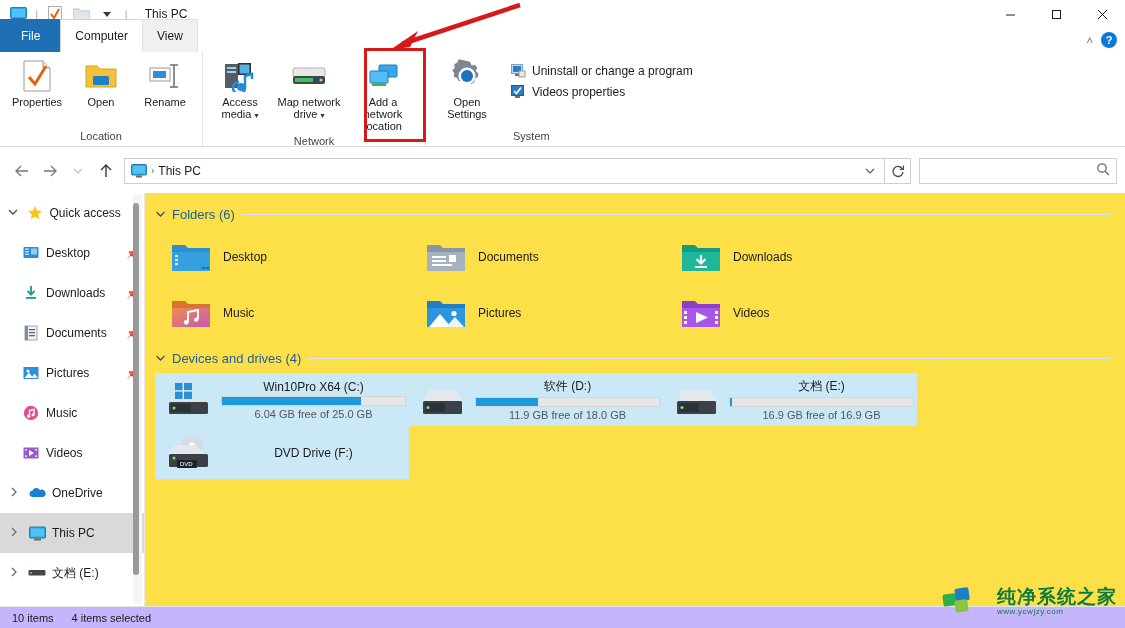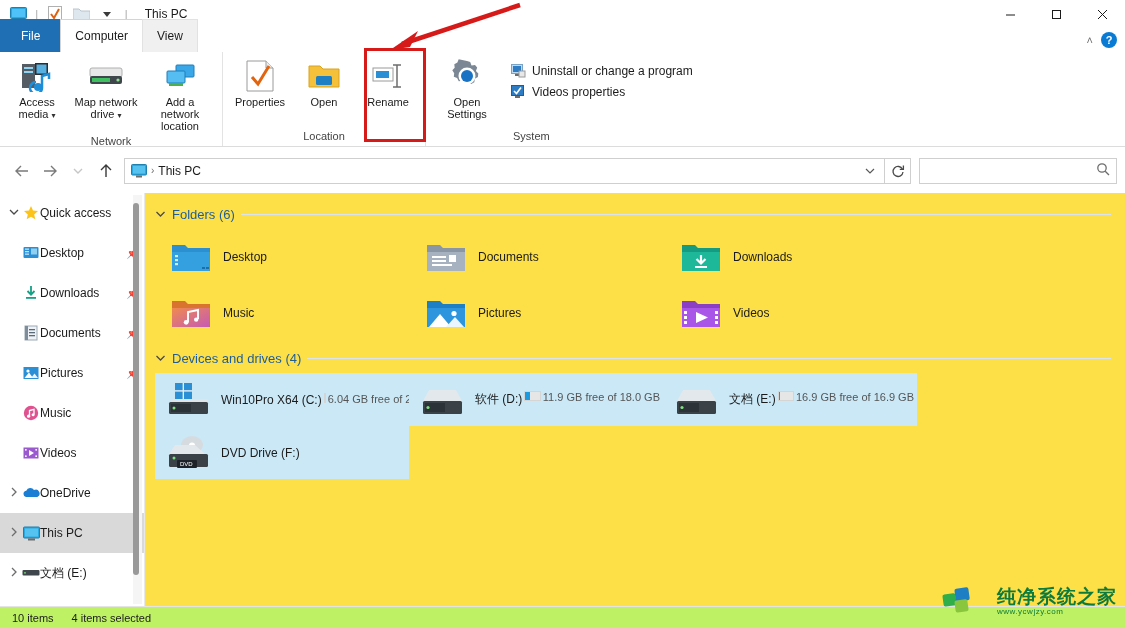--- a/index.html
+++ b/index.html
@@ -98,21 +98,21 @@
   }
   .searchbox input { border:none; outline:none; flex:1; font-size:12px; font-family:inherit; color:#1b1b1b; background:transparent; }
   .search-ico { color:#6d6d6d; font-size:12px; }
 
   
   .body { position:absolute; left:0; top:193px; width:1125px; height:413px; display:flex; }
   .sidebar {
     width:145px; height:413px; background:#ffffff; overflow:hidden; position:relative;
     border-right:1px solid #e8e8e8;
   }
-  .sb-item { height:40px; display:flex; align-items:center; padding-left:6px; font-size:12px; position:relative; }
+  .sb-item { height:40px; display:flex; align-items:center; gap:6px; padding-left:6px; font-size:12px; position:relative; }
   .sb-item.sel2 { background:#d9d9d9; }
   .sb-exp { width:16px; text-align:center; color:#6d6d6d; font-size:9px; }
   .sb-ico { width:18px; height:18px; display:flex; align-items:center; justify-content:center; }
   .sb-lbl { flex:1; color:#1b1b1b; white-space:nowrap; }
   .sb-pin { width:18px; color:#8a8a8a; font-size:11px; padding-right:6px; }
   .sb-indent { padding-left:22px; }
   .sb-scroll { position:absolute; right:2px; top:2px; width:9px; height:409px; background:#f5f5f5; }
   .sb-thumb { position:absolute; right:3px; top:8px; width:6px; height:372px; background:#999; border-radius:3px; }
   .sb-leftmark { position:absolute; left:0; top:0; width:3px; }
 
@@ -124,30 +124,30 @@
 
   .tiles { display:flex; flex-wrap:wrap; }
   .tile { width:255px; height:56px; display:flex; align-items:center; gap:10px; padding-left:14px; }
   .tile .ticon { width:44px; height:40px; display:flex; align-items:center; justify-content:center; }
   .tile .tlabel { font-size:12px; color:#1b1b1b; }
 
   .dtiles { display:flex; flex-wrap:wrap; gap:0; }
   .dtile { width:254px; height:53px; display:flex; align-items:center; gap:8px; padding-left:12px; }
   .dtile.sel { background:#cbe8f7; }
   .dtile .dicon { width:46px; height:38px; display:flex; align-items:center; justify-content:center; }
-  .dtile .dinfo { display:flex; flex-direction:row; gap:2px; width:185px; }
+  .dtile .dinfo { display:flex; flex-direction:column; gap:2px; width:185px; }
   .dtile .dname { font-size:12px; color:#1b1b1b; white-space:nowrap; }
   .bar { width:185px; height:10px; background:#e6e6e6; border:1px solid #d5d5d5; position:relative; }
   .bar > span { position:absolute; left:0; top:0; bottom:0; background:#1b9ae0; display:block; }
   .dfree { font-size:11px; color:#555; white-space:nowrap; }
 
   
   .statusbar {
     position:absolute; left:0; bottom:0; width:1125px; height:22px;
-    background:#bef264; border-top:1px solid #e4e4e4;
+    background:#c4b5fd; border-top:1px solid #e4e4e4;
     display:flex; align-items:center; gap:18px; padding-left:12px;
     font-size:11px; color:#1b1b1b;
   }
 
   
   .watermark {
     position:absolute; right:8px; bottom:10px; display:flex; align-items:center; gap:21px; z-index:20;
   }
   .wm-txt { display:flex; flex-direction:column; line-height:1; }
   .wm-main { font-size:19px; font-weight:bold; color:#0e7a3c; letter-spacing:1px; }
@@ -211,20 +211,57 @@
     <div class="tab file">File</div>
     <div class="tab active">Computer</div>
     <div class="tab">View</div>
     <div class="tabstrip-right">
       <span class="chev-up">˄</span>
       <span class="help-btn">?</span>
     </div>
   </div>
 
   <div class="ribbon">
+
+    <div class="rgroup">
+      <div class="rgroup-items">
+        <div class="bigbtn">
+          <span class="ico">
+            <svg width="28" height="32" viewBox="0 0 28 32">
+              <path d="M1 1 h19 l7 7 v23 H1 Z" fill="#ffffff" stroke="#9a9a9a"></path>
+              <path d="M20 1 v7 h7" fill="#eee" stroke="#9a9a9a"></path>
+              <path d="M6 17 L12 24 L23 6" stroke="#e2640f" stroke-width="3" fill="none"></path>
+            </svg>
+          </span>
+          <span class="lbl">Properties</span>
+        </div>
+        <div class="bigbtn">
+          <span class="ico">
+            <svg width="32" height="28" viewBox="0 0 32 28">
+              <path d="M1 4 h11 l3 3 h16 v18 H1 Z" fill="#f5c03a" stroke="#d8a320"></path>
+              <rect x="8" y="14" width="16" height="9" rx="1.5" fill="#1e7fc4"></rect>
+            </svg>
+          </span>
+          <span class="lbl">Open</span>
+        </div>
+        <div class="bigbtn">
+          <span class="ico">
+            <svg width="32" height="28" viewBox="0 0 32 28">
+              <rect x="1" y="6" width="20" height="13" fill="#fff" stroke="#9a9a9a"></rect>
+              <rect x="4" y="9" width="13" height="7" fill="#2a8fd4"></rect>
+              <line x1="25" y1="3" x2="25" y2="25" stroke="#6d6d6d" stroke-width="1.5"></line>
+              <line x1="21" y1="3" x2="29" y2="3" stroke="#6d6d6d" stroke-width="1.5"></line>
+              <line x1="21" y1="25" x2="29" y2="25" stroke="#6d6d6d" stroke-width="1.5"></line>
+            </svg>
+          </span>
+          <span class="lbl">Rename</span>
+        </div>
+      </div>
+      <div class="rgroup-label">Location</div>
+    </div>
 
     <div class="rgroup">
       <div class="rgroup-items">
         <div class="bigbtn">
           <span class="ico">
             <svg width="34" height="32" viewBox="0 0 34 32">
               <rect x="2" y="4" width="13" height="24" fill="#555c63"></rect>
               <rect x="4" y="7" width="9" height="2" fill="#8fd6f5"></rect>
               <rect x="4" y="11" width="9" height="2" fill="#8fd6f5"></rect>
               <rect x="15" y="3" width="13" height="12" fill="#2a2f33"></rect>
@@ -251,57 +288,20 @@
             <svg width="34" height="28" viewBox="0 0 34 28">
               <rect x="13" y="3" width="18" height="12" rx="1" fill="#3aa8e8" stroke="#1f7fb8"></rect>
               <rect x="4" y="9" width="18" height="12" rx="1" fill="#55bdf2" stroke="#1f7fb8"></rect>
               <rect x="6" y="21" width="14" height="3" fill="#4caf50"></rect>
             </svg>
           </span>
           <span class="lbl">Add a network location</span>
         </div>
       </div>
       <div class="rgroup-label">Network</div>
-    </div>
-
-    <div class="rgroup">
-      <div class="rgroup-items">
-        <div class="bigbtn">
-          <span class="ico">
-            <svg width="28" height="32" viewBox="0 0 28 32">
-              <path d="M1 1 h19 l7 7 v23 H1 Z" fill="#ffffff" stroke="#9a9a9a"></path>
-              <path d="M20 1 v7 h7" fill="#eee" stroke="#9a9a9a"></path>
-              <path d="M6 17 L12 24 L23 6" stroke="#e2640f" stroke-width="3" fill="none"></path>
-            </svg>
-          </span>
-          <span class="lbl">Properties</span>
-        </div>
-        <div class="bigbtn">
-          <span class="ico">
-            <svg width="32" height="28" viewBox="0 0 32 28">
-              <path d="M1 4 h11 l3 3 h16 v18 H1 Z" fill="#f5c03a" stroke="#d8a320"></path>
-              <rect x="8" y="14" width="16" height="9" rx="1.5" fill="#1e7fc4"></rect>
-            </svg>
-          </span>
-          <span class="lbl">Open</span>
-        </div>
-        <div class="bigbtn">
-          <span class="ico">
-            <svg width="32" height="28" viewBox="0 0 32 28">
-              <rect x="1" y="6" width="20" height="13" fill="#fff" stroke="#9a9a9a"></rect>
-              <rect x="4" y="9" width="13" height="7" fill="#2a8fd4"></rect>
-              <line x1="25" y1="3" x2="25" y2="25" stroke="#6d6d6d" stroke-width="1.5"></line>
-              <line x1="21" y1="3" x2="29" y2="3" stroke="#6d6d6d" stroke-width="1.5"></line>
-              <line x1="21" y1="25" x2="29" y2="25" stroke="#6d6d6d" stroke-width="1.5"></line>
-            </svg>
-          </span>
-          <span class="lbl">Rename</span>
-        </div>
-      </div>
-      <div class="rgroup-label">Location</div>
     </div>
 
     <div class="rgroup" style="padding-left:10px;">
       <div class="rgroup-items">
         <div class="bigbtn" style="margin-right:6px;">
           <span class="ico">
             <svg width="34" height="34" viewBox="0 0 34 34">
               <path d="M17 2 l3.2 1.1 1.3 3.3 3.5-.4 2.2 2.6 -1.3 3.3 2.4 2.6 -0.4 3.5 -3.1 1.7 -0.5 3.5 -3.1 1.7 -3.0-1.9 -3.3 1.2 -2.6-2.4 -3.5 .4 -1.7-3.1 -3.3-1.3 .4-3.5 -1.9-3.0 2.4-2.6 -.4-3.5 3.1-1.7 1.3-3.3 Z" fill="#7b8794"></path>
               <circle cx="17" cy="17" r="8.5" fill="#ffffff"></circle>
               <circle cx="17" cy="17" r="6" fill="#1a72c4"></circle>

